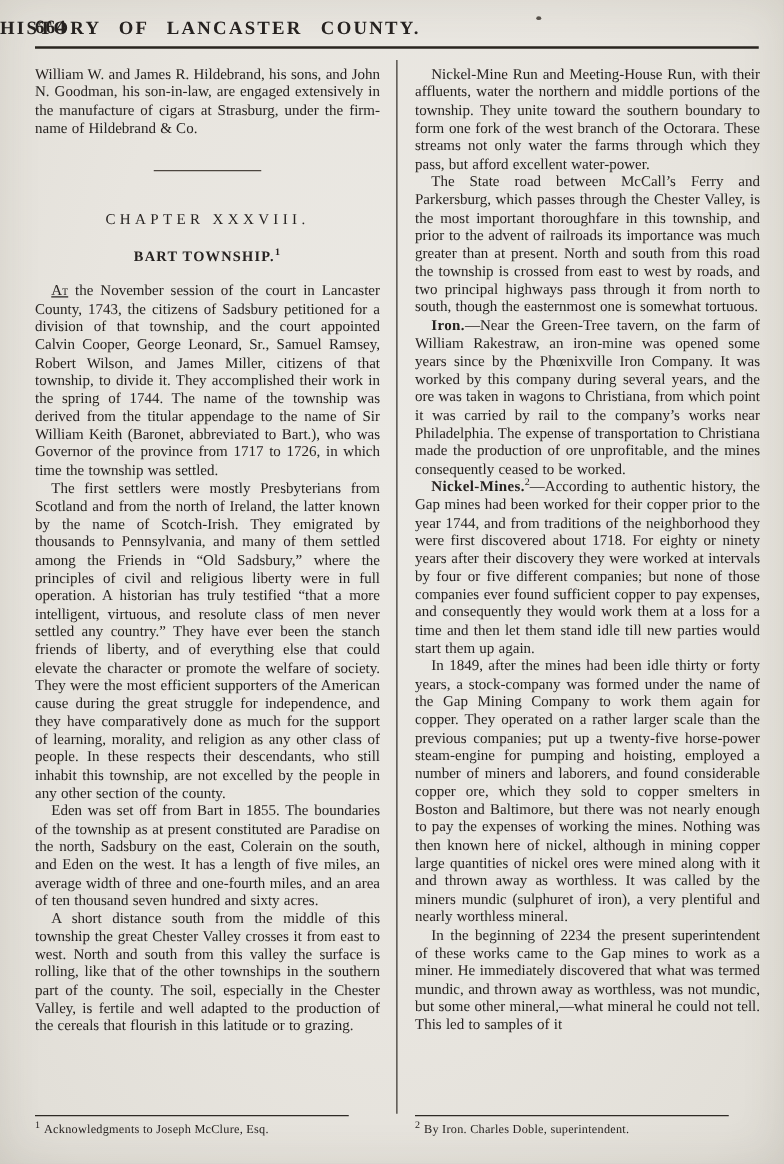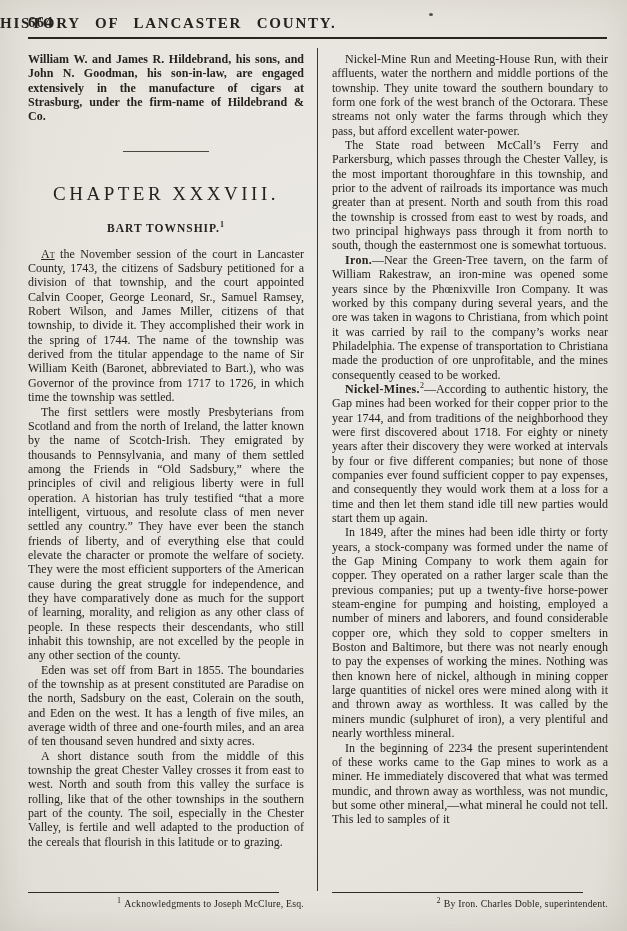--- a/index.html
+++ b/index.html
@@ -50,45 +50,45 @@
     flex: 0 0 1px; width: 1px;
     background: #3b3630;
     margin: -4px 14px 18px 13px;
   }
   p.body-text {
     margin: 0;
     font-size: 12px; line-height: 14.35px;
     text-align: justify; text-indent: 13px;
     word-spacing: 0.4px;
   }
-  p.no-indent { text-indent: 0; font-weight: bold; }
+  p.no-indent { text-indent: 0; }
   .sc { font-variant: small-caps; text-decoration: underline; }
   b.lead { font-weight: bold; letter-spacing: 0.3px; margin-top: 26px; }
   sup { font-size: 8px; line-height: 0; }
   .section-rule {
     width: 86px; height: 0;
     border-top: 1.5px solid #4c463f;
     margin: 27px auto 0 auto;
   }
   .chapter-heading {
     margin: 31px 0 0 0;
     text-align: center;
-    font-size: 19px; font-weight: 500;
+    font-size: 12px; font-weight: 500;
     letter-spacing: 3.5px;
   }
   .section-heading {
     margin: 17px 0 13px 0;
     text-align: center;
     font-size: 11.5px; font-weight: bold;
     letter-spacing: 1px;
   }
   .footnote { margin-top: auto; padding-top: 6px; }
   .fn-rule { width: 91%; height: 0; border-top: 1px solid #2e2a25; margin-bottom: 5px; }
   .fn-text {
-    font-size: 9.8px; text-align: right;
+    font-size: 9.8px; text-align: left;
     letter-spacing: 0.2px;
     font-family: Liberation Serif, serif;
   }
   .fn-text sup { margin-right: 3px; }
 </style>
 </head>
 <body>
 
 <div class="page">
   <div class="speck"></div>

